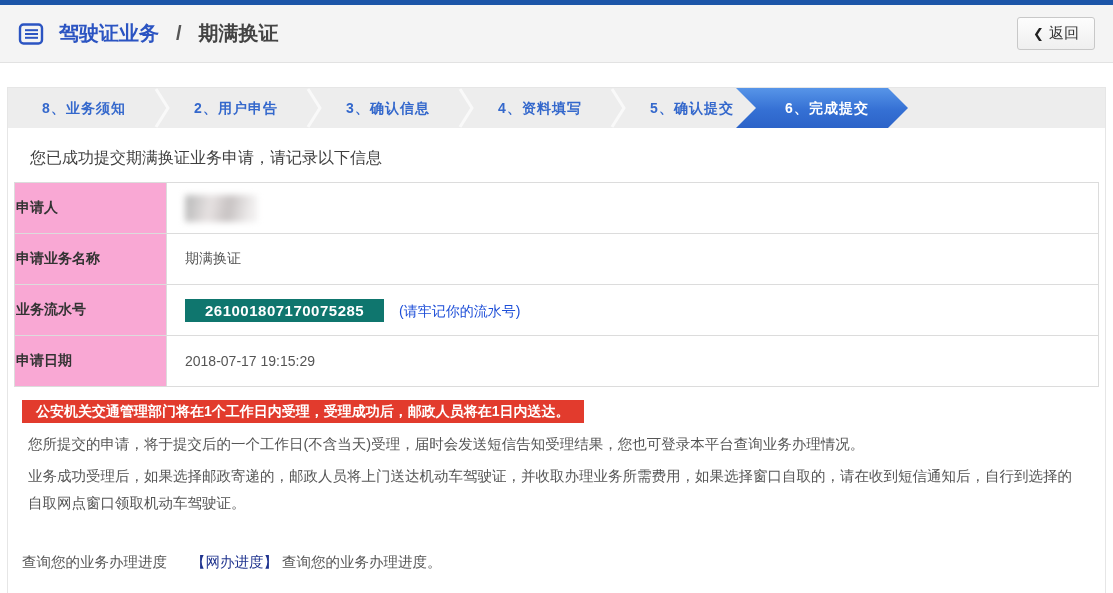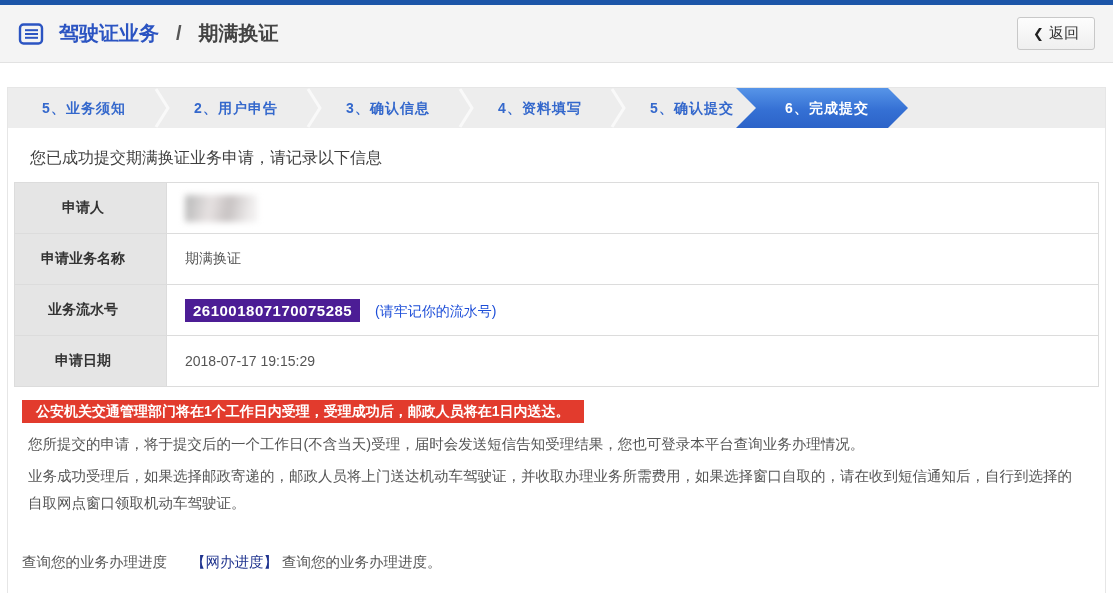--- a/index.html
+++ b/index.html
@@ -49,32 +49,32 @@
     color: #fff; padding-left: 10px;
     clip-path: polygon(0 0, calc(100% - 20px) 0, 100% 50%, calc(100% - 20px) 100%, 0 100%, 20px 50%);
   }
 
   .content { padding: 0 6px 14px; }
   .success-msg { margin: 20px 0 13px 16px; font-size: 16px; color: #3f3f3f; }
 
   table.info-table { width: 100%; border-collapse: collapse; }
   table.info-table td { border: 1px solid #dcdcdc; height: 51px; font-size: 14px; }
   td.cell-label {
-    width: 152px; background: #e5e5e5; text-align: center;
+    width: 152px; background: #f9a8d4; text-align: left;
     padding-right: 16px; font-weight: bold; color: #333; white-space: nowrap;
   }
   td.cell-value { padding-left: 18px; color: #555; background: #fff; }
   .blur-name {
     display: inline-block; width: 72px; height: 27px; vertical-align: middle;
     background: linear-gradient(100deg, #bdbdbd 5%, #e7e2e2 35%, #c7c2c2 60%, #f0eeee 90%);
     filter: blur(3px); border-radius: 2px;
   }
   .serial-badge {
-    display: inline-block; background: #4c1d95; color: #fff;
-    font-weight: bold; font-size: 15px; padding: 3px 8px; letter-spacing: 0.5px;
+    display: inline-block; background: #0f766e; color: #fff;
+    font-weight: bold; font-size: 15px; padding: 3px 20px; letter-spacing: 0.5px;
   }
   .serial-note { color: #1d4ed8; margin-left: 11px; }
 
   .alert-band {
     display: inline-block; background: #e23b2d; color: #fff; font-weight: bold;
     font-size: 14px; padding: 4px 14px; margin: 13px 0 3px 8px; line-height: 1.1;
   }
   .para { margin: 5px 14px; font-size: 14.5px; color: #555; line-height: 1.85; }
   .progress-line { margin: 36px 8px 12px; font-size: 14.5px; color: #555; }
   .progress-link { color: #20348f; cursor: pointer; text-decoration: none; margin-left: 20px; }
@@ -100,21 +100,21 @@
   </div>
   <button class="back-btn">
     <span class="back-chevron">❮</span>
     <span>返回</span>
   </button>
 </div>
 
 <div class="panel">
 
   <div class="stepbar">
-    <div class="step" style="left:0">5、业务须知</div>
+    <div class="step" style="left:0">8、业务须知</div>
     <div class="step" style="left:152px">2、用户申告</div>
     <div class="step" style="left:304px">3、确认信息</div>
     <div class="step" style="left:456px">4、资料填写</div>
     <div class="step" style="left:608px">5、确认提交</div>
     <span class="sep" style="left:145px">
       <svg width="18" height="40">
           <polyline points="3,1 15,20 3,39" stroke="#f9f9f9" stroke-width="3" fill="none"></polyline>
         </svg>
     </span>
     <span class="sep" style="left:297px">

